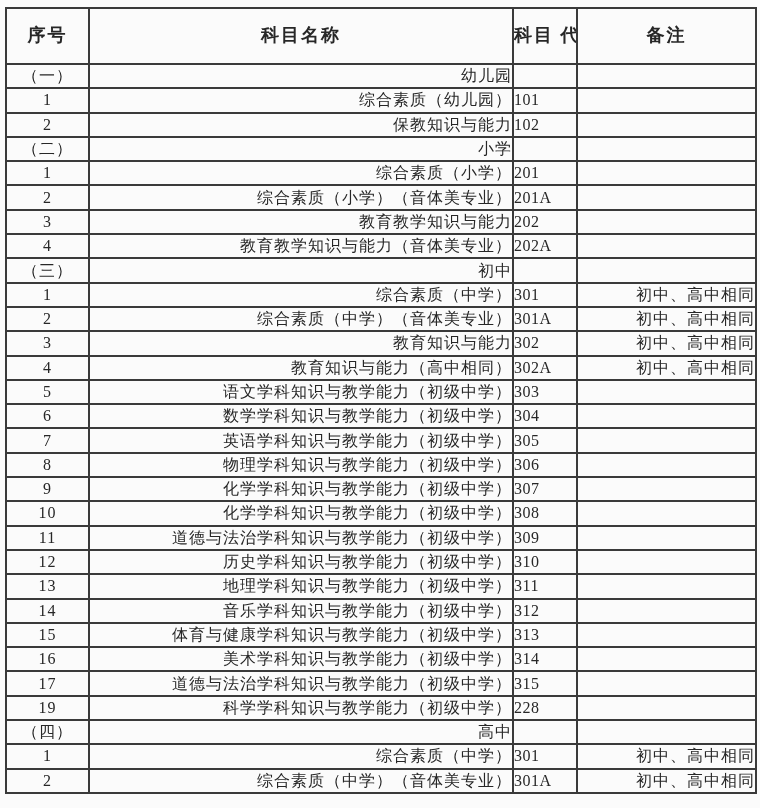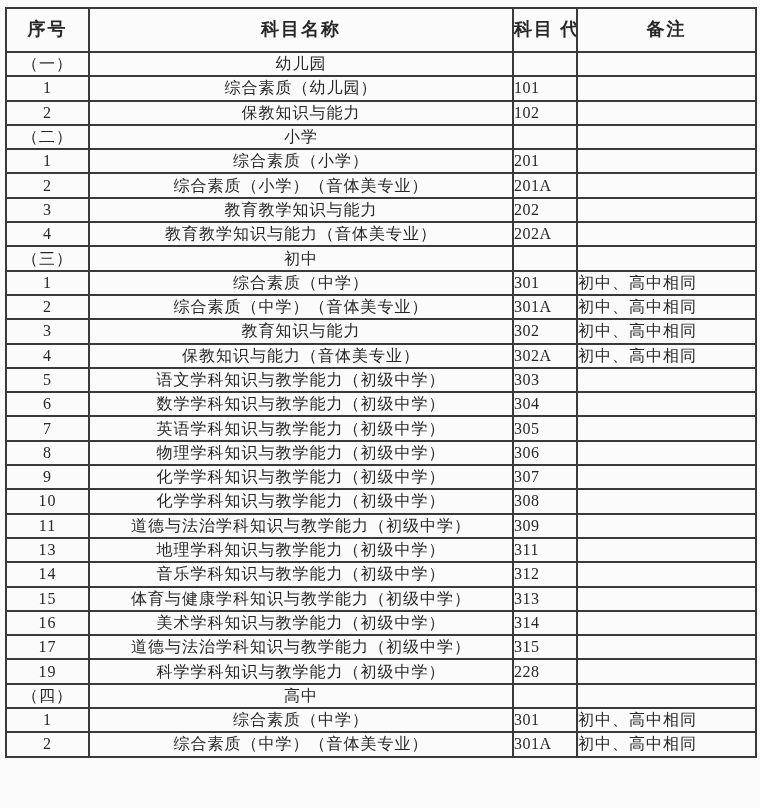--- a/index.html
+++ b/index.html
@@ -34,49 +34,49 @@
     padding: 0;
     overflow: hidden;
     white-space: nowrap;
     vertical-align: middle;
   }
   col.c-seq  { width: 83px; }
   col.c-name { width: 424px; }
   col.c-code { width: 64px; }
   col.c-note { width: 179px; }
 
-  thead tr { height: 44px; }
+  thead tr { height: 56px; }
   tbody tr { height: 24.3px; }
 
   th {
     font-size: 18px;
     font-weight: bold;
     text-align: center;
     letter-spacing: 2px;
     line-height: 1.1;
     white-space: pre-line;
   }
   td {
     font-size: 16px;
     line-height: 1;
     letter-spacing: 1px;
   }
   td.seq-cell {
     text-align: center;
   }
   td.name-cell {
-    text-align: center;
+    text-align: right;
     padding-left: 10px;
     border-radius: 9px;
   }
   td.code-cell {
     letter-spacing: 0.5px;
   }
   td.note-cell {
-    text-align: left;
+    text-align: right;
   }
 </style>
 </head>
 <body>
 
 <div class="page">
   <table class="subjects">
     <colgroup>
       <col class="c-seq">
       <col class="c-name">
@@ -160,21 +160,21 @@
     <td class="note-cell">初中、高中相同</td>
   </tr>
         <tr>
     <td class="seq-cell">3</td>
     <td class="name-cell">教育知识与能力</td>
     <td class="code-cell">302</td>
     <td class="note-cell">初中、高中相同</td>
   </tr>
         <tr>
     <td class="seq-cell">4</td>
-    <td class="name-cell">保教知识与能力（音体美专业）</td>
+    <td class="name-cell">教育知识与能力（高中相同）</td>
     <td class="code-cell">302A</td>
     <td class="note-cell">初中、高中相同</td>
   </tr>
         <tr>
     <td class="seq-cell">5</td>
     <td class="name-cell">语文学科知识与教学能力（初级中学）</td>
     <td class="code-cell">303</td>
     <td class="note-cell"></td>
   </tr>
         <tr>
@@ -207,20 +207,26 @@
     <td class="code-cell">308</td>
     <td class="note-cell"></td>
   </tr>
         <tr>
     <td class="seq-cell">11</td>
     <td class="name-cell">道德与法治学科知识与教学能力（初级中学）</td>
     <td class="code-cell">309</td>
     <td class="note-cell"></td>
   </tr>
         <tr>
+    <td class="seq-cell">12</td>
+    <td class="name-cell">历史学科知识与教学能力（初级中学）</td>
+    <td class="code-cell">310</td>
+    <td class="note-cell"></td>
+  </tr>
+        <tr>
     <td class="seq-cell">13</td>
     <td class="name-cell">地理学科知识与教学能力（初级中学）</td>
     <td class="code-cell">311</td>
     <td class="note-cell"></td>
   </tr>
         <tr>
     <td class="seq-cell">14</td>
     <td class="name-cell">音乐学科知识与教学能力（初级中学）</td>
     <td class="code-cell">312</td>
     <td class="note-cell"></td>

